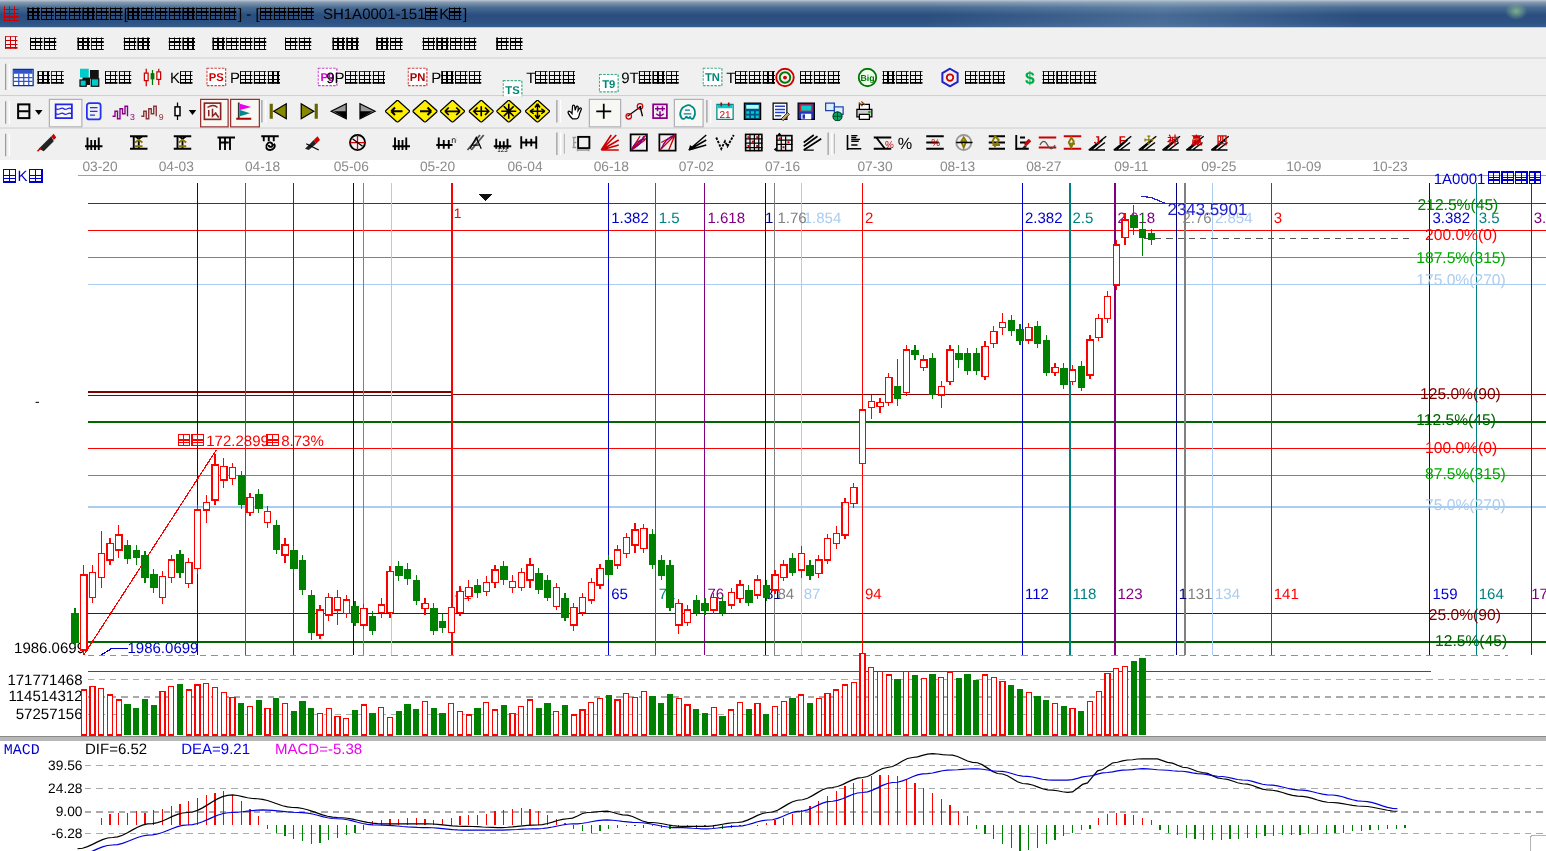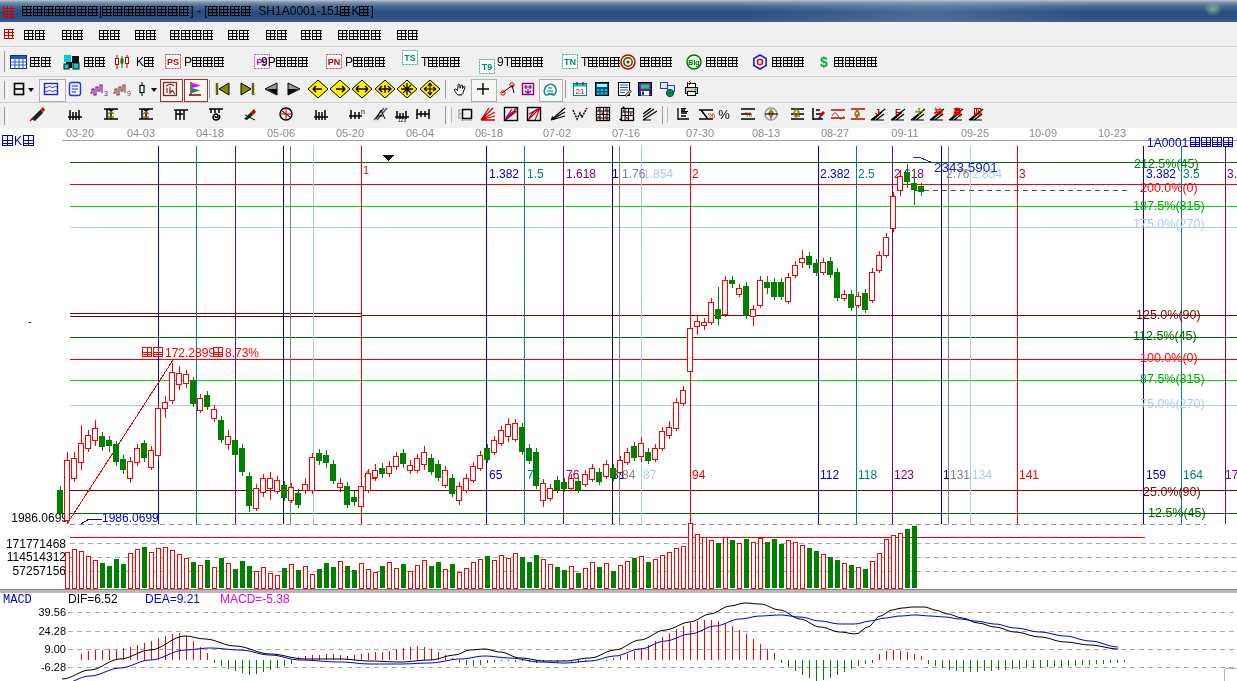--- a/index.html
+++ b/index.html
@@ -65,21 +65,21 @@
       <div class="ic" style="left:254px;top:7px"><svg width="17" height="16" viewBox="0 0 17 16">
           <rect x="0.5" y="0.5" width="15" height="14" fill="#fff" stroke="#cc44cc" stroke-dasharray="2 1"></rect>
           <text x="8" y="11" font-size="9" font-weight="bold" fill="#cc00cc" text-anchor="middle" font-family="Liberation Sans">P9</text>
         </svg></div>
       <div class="lb" style="left:261px;top:8px;">9P<i class="z" style="width:10px;height:10px"></i><i class="z" style="width:10px;height:10px"></i><i class="z" style="width:10px;height:10px"></i></div>
       <div class="ic" style="left:326px;top:7px"><svg width="17" height="16" viewBox="0 0 17 16">
           <rect x="0.5" y="0.5" width="15" height="14" fill="#fff" stroke="#cc4444" stroke-dasharray="2 1"></rect>
           <text x="8" y="11" font-size="9" font-weight="bold" fill="#aa0000" text-anchor="middle" font-family="Liberation Sans">PN</text>
         </svg></div>
       <div class="lb" style="left:345px;top:8px;">P<i class="z" style="width:10px;height:10px"></i><i class="z" style="width:10px;height:10px"></i><i class="z" style="width:10px;height:10px"></i></div>
-      <div class="ic" style="left:402px;top:3px"><svg width="17" height="16" viewBox="0 0 17 16">
+      <div class="ic" style="left:402px;top:17px"><svg width="17" height="16" viewBox="0 0 17 16">
           <rect x="0.5" y="0.5" width="15" height="14" fill="#fff" stroke="#44aa88" stroke-dasharray="2 1"></rect>
           <text x="8" y="11" font-size="9" font-weight="bold" fill="#008877" text-anchor="middle" font-family="Liberation Sans">TS</text>
         </svg></div>
       <div class="lb" style="left:421px;top:8px;">T<i class="z" style="width:10px;height:10px"></i><i class="z" style="width:10px;height:10px"></i><i class="z" style="width:10px;height:10px"></i></div>
       <div class="ic" style="left:479px;top:12px"><svg width="17" height="16" viewBox="0 0 17 16">
           <rect x="0.5" y="0.5" width="15" height="14" fill="#fff" stroke="#44aa88" stroke-dasharray="2 1"></rect>
           <text x="8" y="11" font-size="9" font-weight="bold" fill="#008877" text-anchor="middle" font-family="Liberation Sans">T9</text>
         </svg></div>
       <div class="lb" style="left:497px;top:8px;">9T<i class="z" style="width:10px;height:10px"></i><i class="z" style="width:10px;height:10px"></i><i class="z" style="width:10px;height:10px"></i></div>
       <div class="ic" style="left:562px;top:7px"><svg width="17" height="16" viewBox="0 0 17 16">

